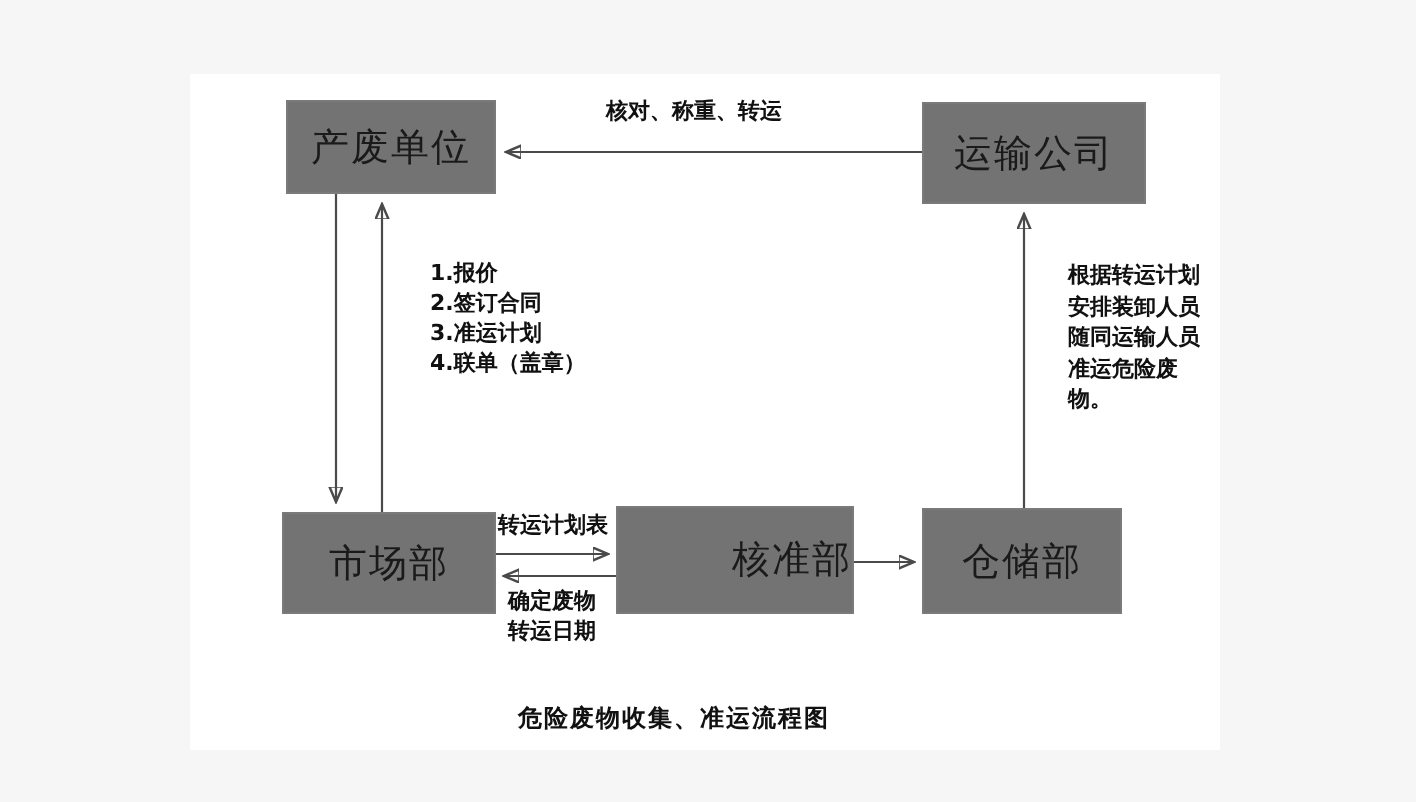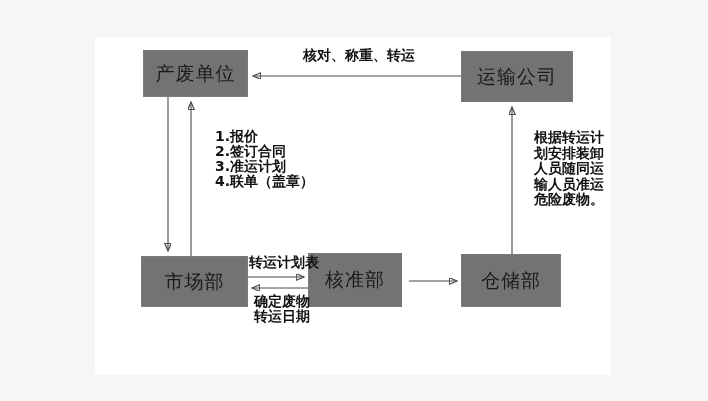--- a/index.html
+++ b/index.html
@@ -35,21 +35,21 @@
     font-family: "DejaVu Serif", "Liberation Serif", serif;
     font-size: 19px;
     letter-spacing: 1px;
     box-sizing: border-box;
     z-index: 3;
   }
   .label {
     position: absolute;
     color: #111111;
     font-family: "DejaVu Sans", "Liberation Sans", sans-serif;
-    font-size: 14px;
+    font-size: 11px;
     font-weight: bold;
     line-height: 15px;
     white-space: nowrap;
     z-index: 4;
   }
   .label.wrap {
     white-space: normal;
     line-height: 15.5px;
   }
   .title {
@@ -110,21 +110,21 @@
   </div>
 
   <div class="node" style="left:461px; top:51px; width:112px; height:51px;">
     <span>运输公司</span>
   </div>
 
   <div class="node" style="left:141px; top:256px; width:107px; height:51px;">
     <span>市场部</span>
   </div>
 
-  <div class="node" style="left:308px; top:253px; width:94px; height:54px;">
+  <div class="node" style="left:308px; top:253px; width:119px; height:54px;justify-content:flex-end;">
     <span>核准部</span>
   </div>
 
   <div class="node" style="left:461px; top:254px; width:100px; height:53px;">
     <span>仓储部</span>
   </div>
 
   <div class="label" style="left:303px; top:48px;">核对、称重、转运</div>
 
 
@@ -137,14 +137,15 @@
 
   <div class="label wrap" style="left:534px; top:130px; width:74px;">根据转运计划安排装卸人员随同运输人员准运危险废物。</div>
 
   <div class="label" style="left:249px; top:255px;">转运计划表</div>
 
   <div class="label" style="left:254px; top:295px;font-family:Liberation Mono, monospace;">
     <div>确定废物</div>
     <div>转运日期</div>
   </div>
 
+  <div class="title" style="left:259px; top:351px;">危险废物收集、准运流程图</div>
 
 </div>
 
 </body></html>

